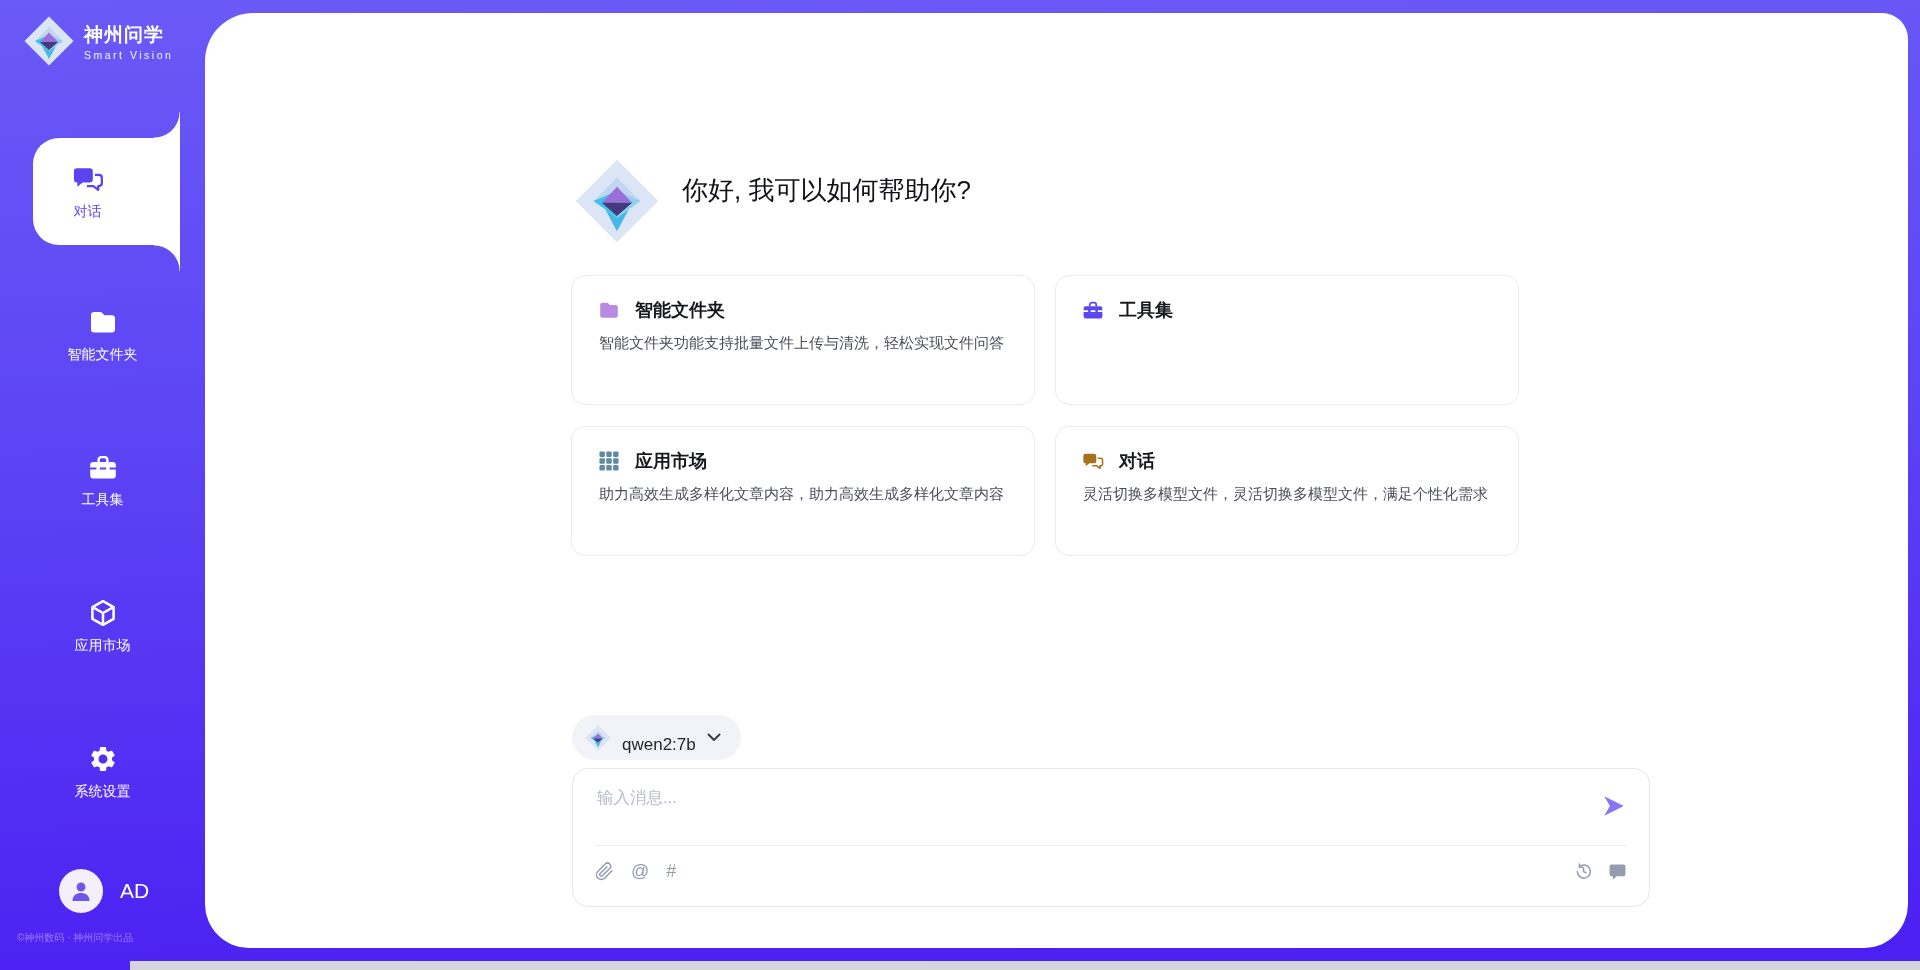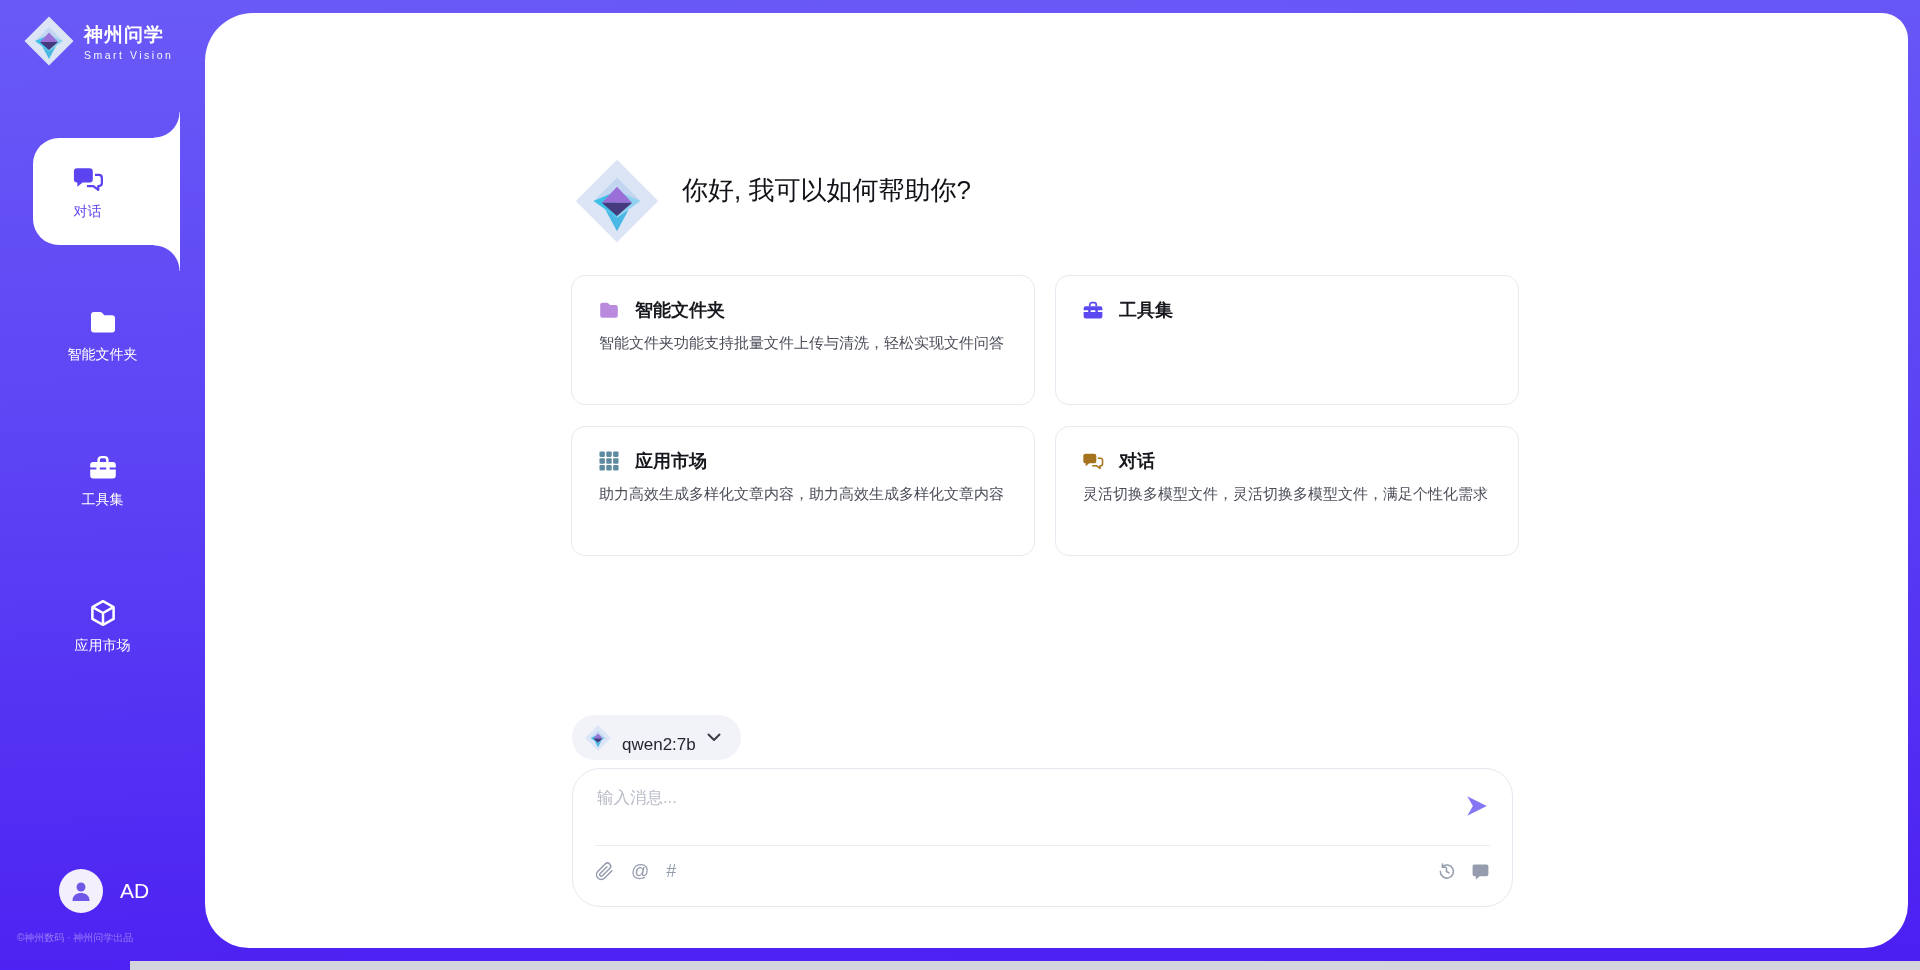--- a/index.html
+++ b/index.html
@@ -79,22 +79,22 @@
     position:absolute; left:367px; top:702px; height:45px;
     display:inline-flex; align-items:center; gap:11px;
     background:#f2f2f9; border-radius:23px; padding:0 20px 0 13px; cursor:pointer;
   }
   .model-pill svg.logo { width:26px; height:26px; }
   .model-name { font-size:17px; color:#26272e;margin-top:14px; }
   .model-pill svg.chev { width:14px; height:9px; }
 
   
   .composer {
-    position:absolute; left:367px; top:755px; width:941px; height:139px;
-    background:#fff; border:1px solid #e7e7f0; border-radius:28px;
+    position:absolute; left:367px; top:755px; width:1078px; height:139px;
+    background:#fff; border:1px solid #e7e7f0; border-radius:16px;
   }
   .composer textarea {
     position:absolute; left:24px; top:18px; width:840px; height:48px;
     border:none; outline:none; resize:none; font-size:16.5px; color:#333;
     font-family:inherit; background:transparent;
   }
   .composer textarea::placeholder { color:#b9bcc8; }
   .send-btn { position:absolute; right:22px; top:24px; width:26px; height:26px; cursor:pointer; border:none; background:none; }
   .composer-divider { position:absolute; left:22px; right:22px; top:76px; height:1px; background:#ececf3; }
   .composer-toolbar { position:absolute; left:22px; right:22px; top:92px; display:flex; align-items:center; gap:17px; color:#949cae; }
@@ -204,20 +204,26 @@
     <span>工具集</span>
   </div>
 
   <div class="nav-item" style="top:583px">
     <svg viewBox="0 0 30 30">
         <use href="#i-cube"></use>
       </svg>
     <span>应用市场</span>
   </div>
 
+  <div class="nav-item" style="top:729px">
+    <svg viewBox="0 0 30 30">
+        <use href="#i-gear"></use>
+      </svg>
+    <span>系统设置</span>
+  </div>
 
   <div class="user-row">
     <div class="avatar">
       <svg viewBox="0 0 24 24">
           <use href="#i-person"></use>
         </svg>
     </div>
     <span class="user-name">AD</span>
   </div>
 

